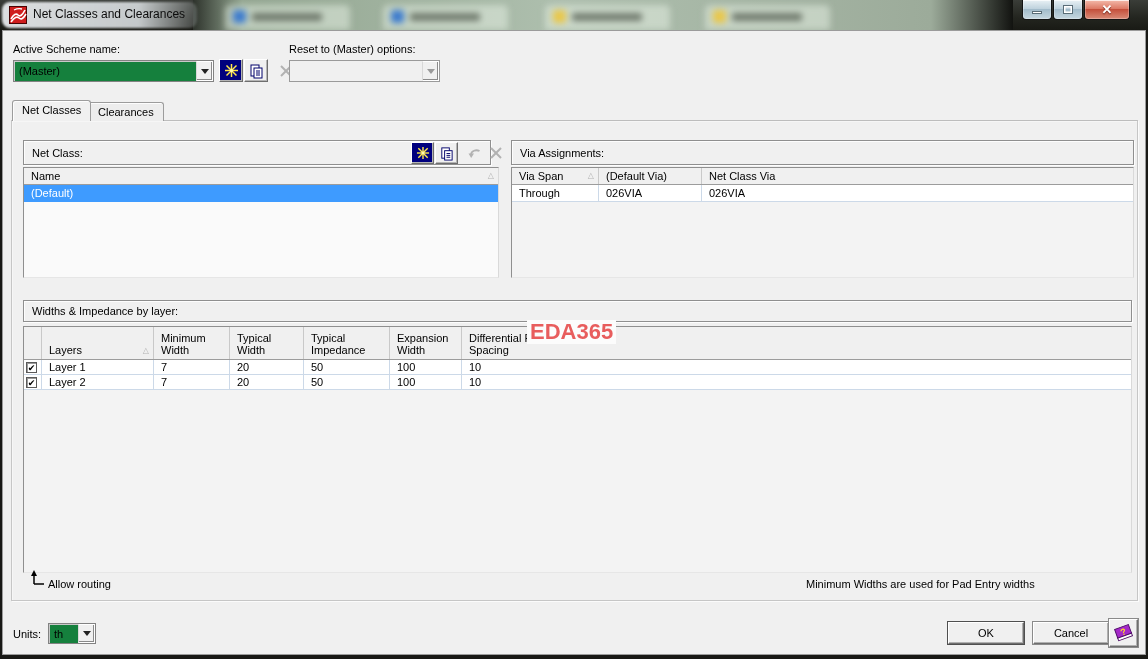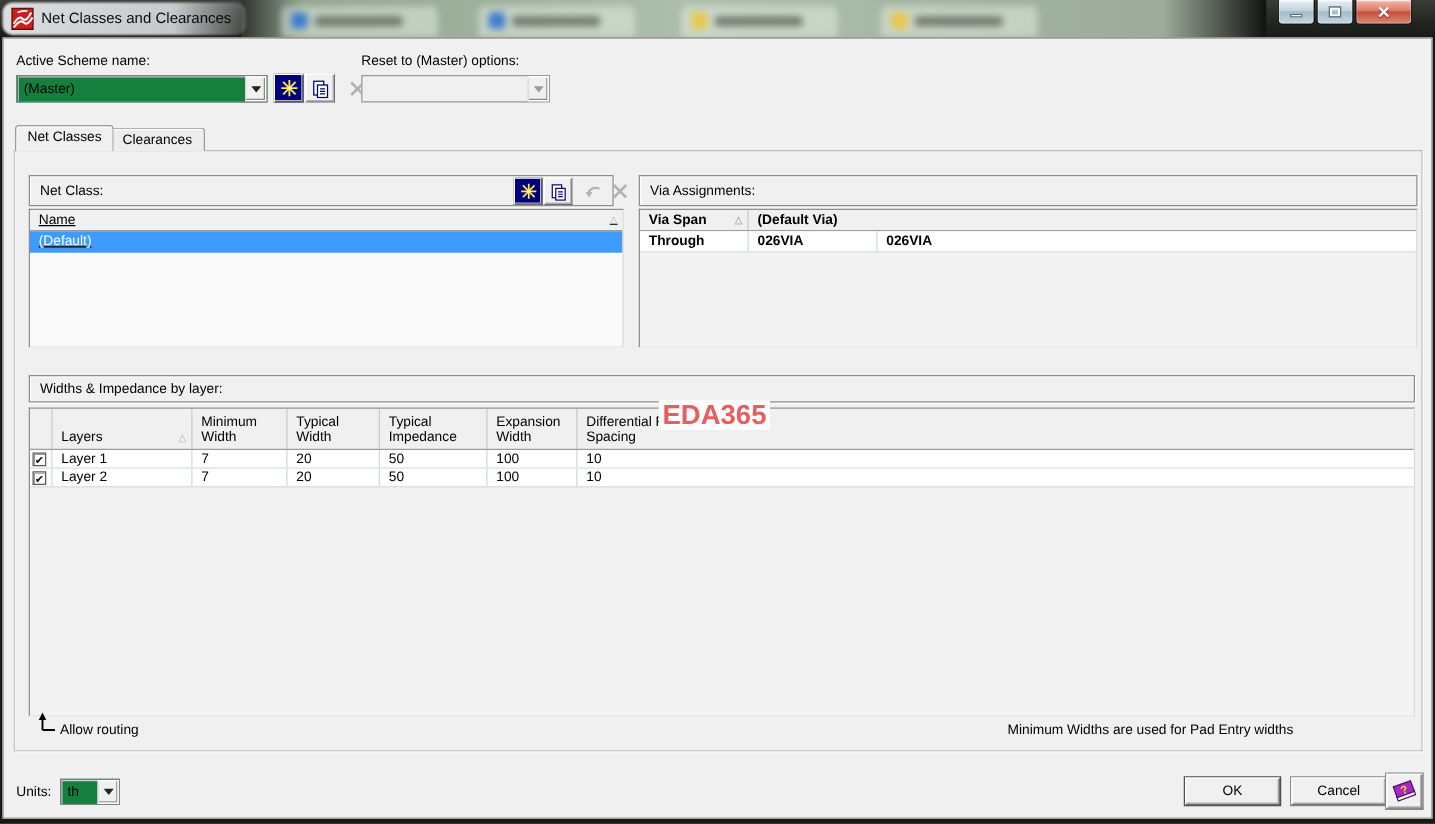--- a/index.html
+++ b/index.html
@@ -217,42 +217,43 @@
           <polygon points="1.5,7.5 7,7.5 4.2,12" fill="#b2b2b2"></polygon>
         </svg>
       </div>
       <div class="tool-btn flat" style="left:461px; top:1px; width:22px; height:22px;">
         <svg width="16" height="16" viewBox="0 0 16 16">
           <line x1="3" y1="3" x2="13" y2="13" stroke="#b2b2b2" stroke-width="2"></line>
             <line x1="13" y1="3" x2="3" y2="13" stroke="#b2b2b2" stroke-width="2"></line>
         </svg>
       </div>
     </div>
-    <div class="grid" style="left:20px; top:136px; width:476px; height:111px; background:#fafafa;text-decoration:underline;">
+    <div class="grid" style="left:20px; top:136px; width:476px; height:111px; background:#fafafa;">
       <div class="ghead" style="height:17px;">
         <div class="gh" style="flex:1; border-right:none; align-items:center;">
           <span>Name</span>
           <span class="sort-tri" style="margin-left:auto;">△</span>
         </div>
       </div>
       <div class="grow row-selected" style="height:17px; border-bottom-color:#3e9bff;">
         <div class="gc" style="flex:1; border-right:none;">(Default)</div>
       </div>
     </div>
 
     <div class="gbar" style="left:508px; top:109px; width:623px; height:25px;">
       <span>Via Assignments:</span>
     </div>
-    <div class="grid" style="left:508px; top:136px; width:623px; height:111px;font-weight:bold;">
+    <div class="grid" style="left:508px; top:136px; width:623px; height:111px;">
       <div class="ghead" style="height:17px;">
         <div class="gh" style="width:87px; align-items:center;">
           <span>Via Span</span>
           <span class="sort-tri" style="margin-left:auto;">△</span>
         </div>
         <div class="gh" style="width:103px; align-items:center;">(Default Via)</div>
+        <div class="gh" style="flex:1; align-items:center;">Net Class Via</div>
       </div>
       <div class="grow" style="height:17px;">
         <div class="gc" style="width:87px;">Through</div>
         <div class="gc" style="width:103px;">026VIA</div>
         <div class="gc" style="flex:1;">026VIA</div>
       </div>
     </div>
 
     <div class="gbar" style="left:20px; top:269px; width:1109px; height:22px;">
       <span>Widths &amp; Impedance by layer:</span>

